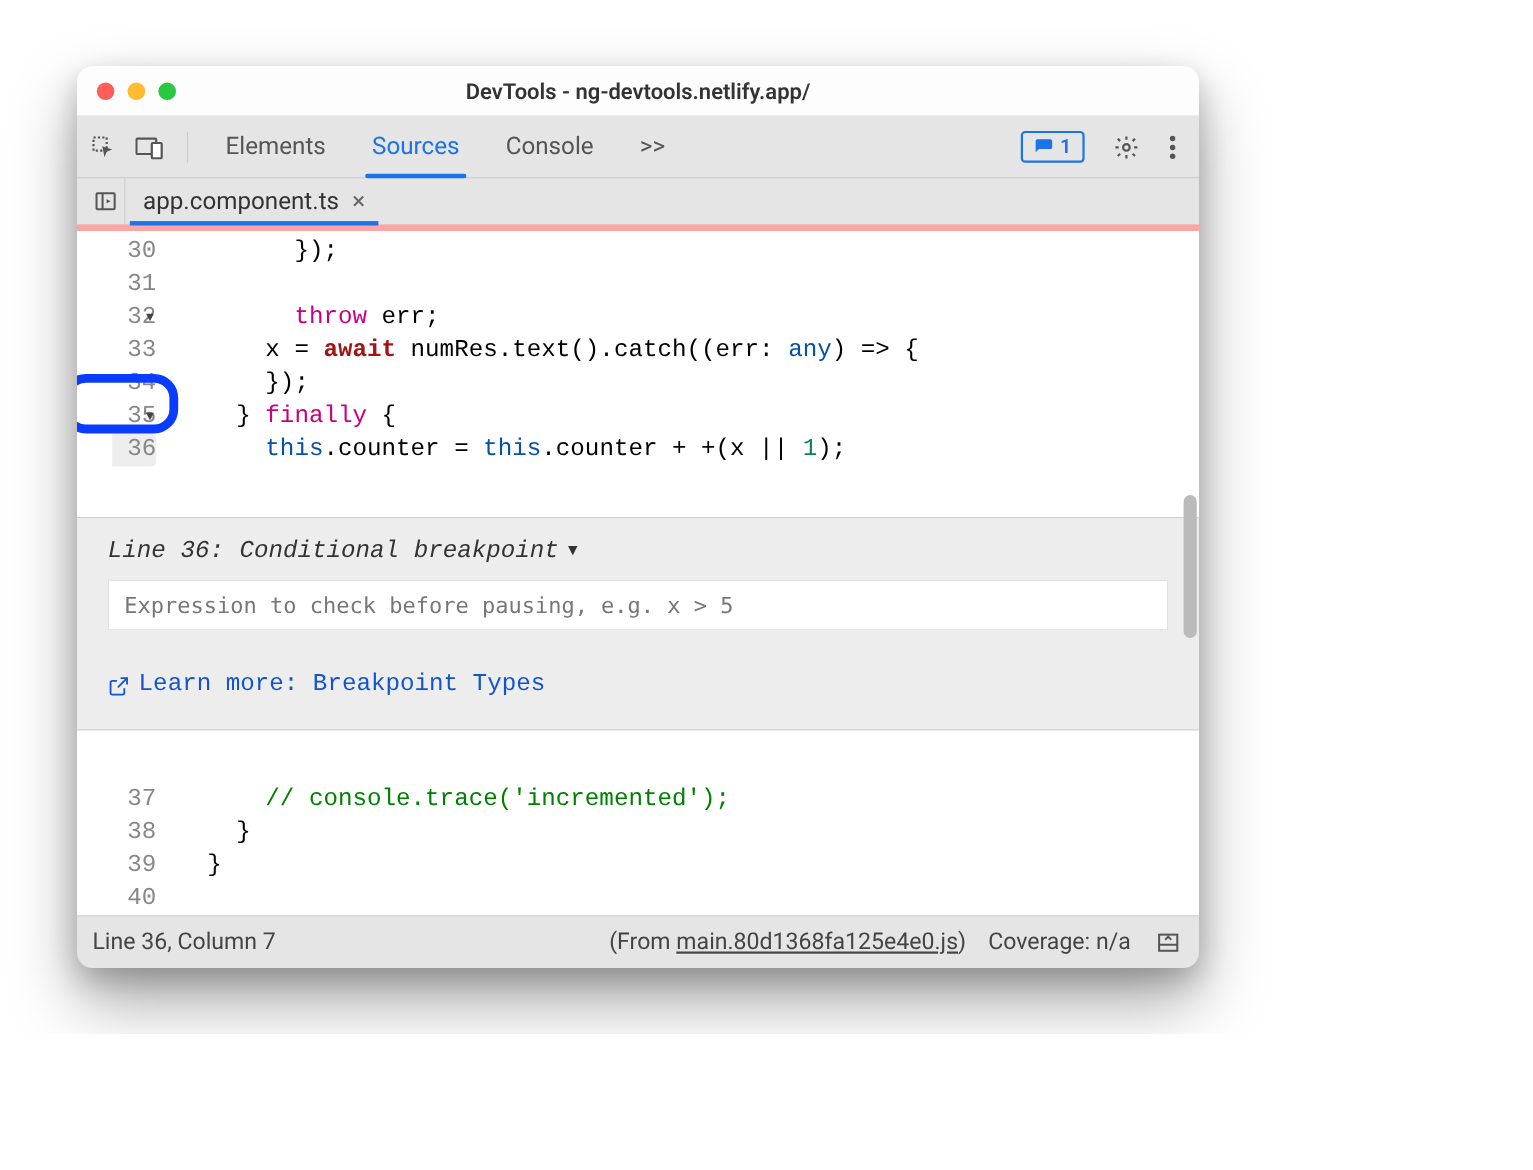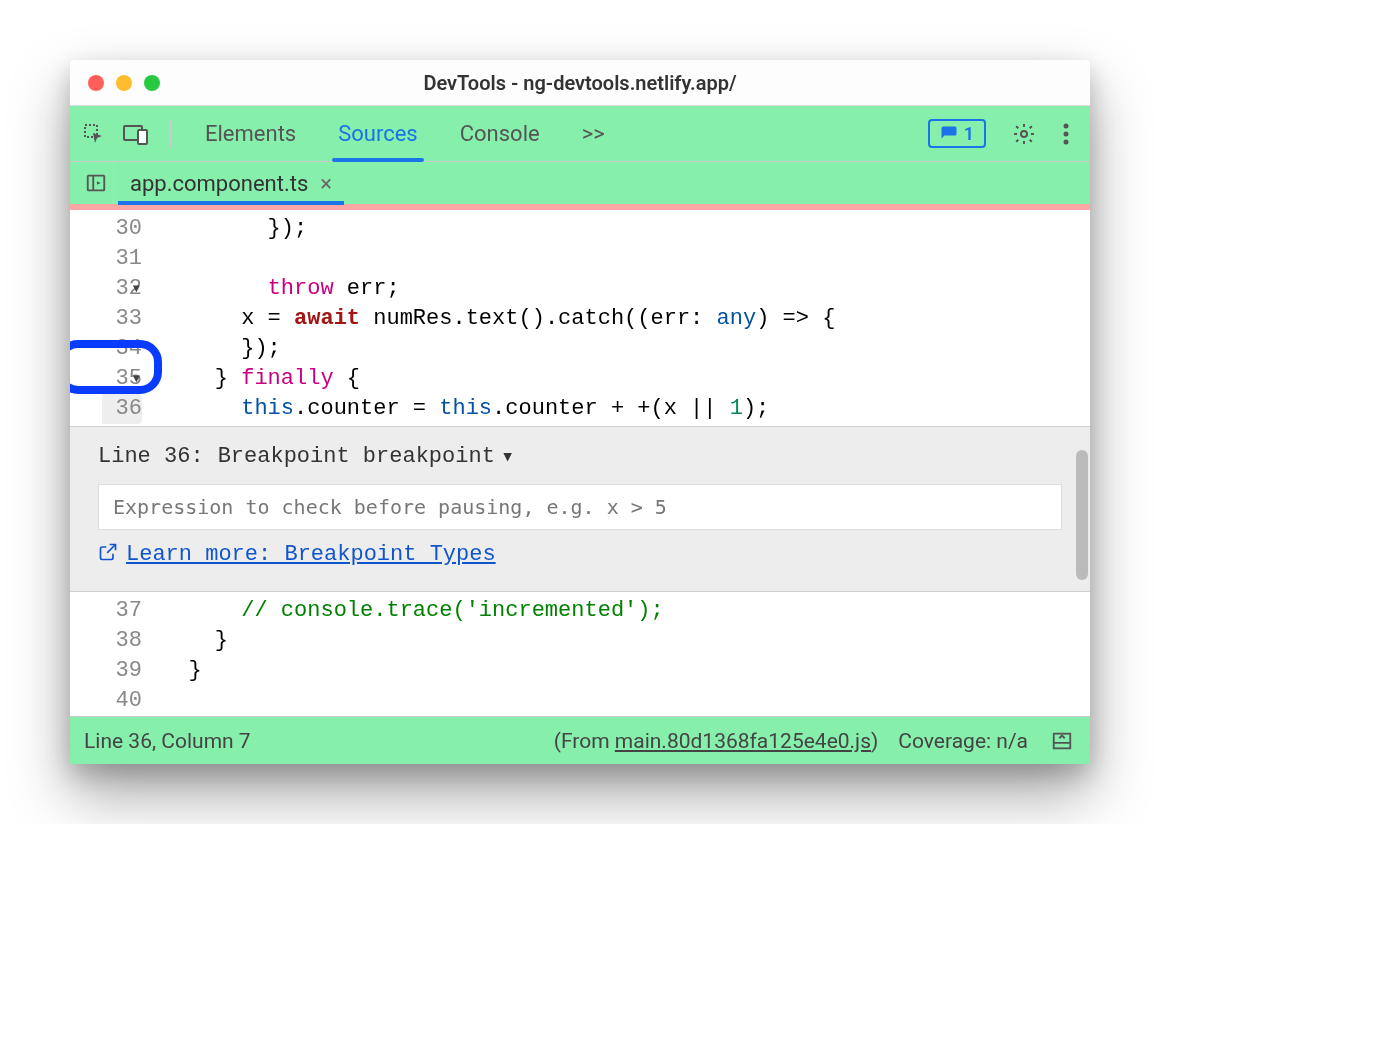--- a/index.html
+++ b/index.html
@@ -6,22 +6,22 @@
 body {
   font-family: -apple-system, BlinkMacSystemFont, "Segoe UI", Roboto, sans-serif;
   background: #fff;
   display: flex;
   align-items: flex-start;
   justify-content: flex-start;
   padding: 60px 70px;
 }
 .window {
   width: 1020px;
-  background: #86efac;
-  border-radius: 2px;
+  background: #e5e5e5;
+  border-radius: 14px;
   box-shadow: 0 30px 60px rgba(0,0,0,0.35), 0 10px 25px rgba(0,0,0,0.2);
   overflow: hidden;
   position: relative;
 }
 .titlebar {
   height: 46px;
   display: flex;
   align-items: center;
   position: relative;
   border-bottom: 1px solid #ddd;
@@ -107,32 +107,33 @@
 .inline-widget {
   background: #eeeded;
   border-top: 1px solid #d0d0d0;
   border-bottom: 1px solid #d0d0d0;
   padding: 16px 28px 22px 28px;
   margin-top: 2px;
 }
 .widget-header {
   font-size: 22px; color: #333; display: flex; align-items: center; gap: 14px;
   margin-bottom: 14px;
+  font-style: italic;
 }
 .widget-select { cursor: pointer; display: flex; align-items: center; gap: 6px; }
 .widget-input {
   width: 100%; background: #fff; border: 1px solid #ddd;
   padding: 10px 14px; font-family: Menlo, Monaco, monospace; font-size: 20px;
   color: #333; outline: none;
 }
 .widget-input::placeholder { color: #777; }
 .learn-link {
-  display: inline-flex; align-items: flex-start; gap: 8px;
-  color: #1155cc; text-decoration: underline; font-size: 22px;
-  margin-top: 12px; cursor: pointer;
+  display: inline-flex; align-items: flex-end; gap: 8px;
+  color: #1155cc; font-size: 22px;
+  margin-top: 36px; cursor: pointer;
 }
 .statusbar {
   height: 48px; border-top: 1px solid #ccc; display: flex;
   align-items: center; padding: 0 14px; font-size: 21px; color: #444;
   gap: 20px;
 }
 .statusbar .spacer { flex: 1; }
 .sourcemap-link { text-decoration: underline; cursor: pointer; }
 .scroll-thumb {
   position: absolute; right: 2px; top: 240px; width: 12px; height: 130px;
@@ -207,21 +208,21 @@
         <path d="M13 10 l4 2 l-4 2 Z" fill="#555" stroke="none"></path>
       </svg>
     </div>
     <div class="file-tab">
       <span>app.component.ts</span>
       <span class="close-x">×</span>
     </div>
   </div>
 
   <div class="editor">
-    <div style="display:flex; flex:1; flex-direction:column;">
+    <div style="display:flex; flex:1; flex-direction:column;gap:44px;">
       <div style="display:flex;">
         <div class="gutter" id="gutter-top">
             <div class="ln">30</div>
             <div class="ln">31</div>
             <div class="ln">32<span class="fold-marker">▼</span></div>
             <div class="ln">33</div>
             <div class="ln">34</div>
             <div class="ln">35<span class="fold-marker">▼</span></div>
             <div class="ln highlighted">36</div>
           </div>
@@ -233,21 +234,21 @@
             <div class="cl">      });</div>
             <div class="cl">    } <span class="kw-finally">finally</span> {</div>
             <div class="cl">      <span class="kw-this">this</span>.counter = <span class="kw-this">this</span>.counter + +(x || <span class="num">1</span>);</div>
           </div>
       </div>
 
       <div class="inline-widget">
         <div class="widget-header">
           <span>Line 36:</span>
           <span class="widget-select">
-            <span>Breakpoint breakpoint</span>
+            <span>Conditional breakpoint</span>
             <span>▾</span>
           </span>
         </div>
         <input class="widget-input" type="text" placeholder="Expression to check before pausing, e.g. x &gt; 5" style="">
         <div class="learn-link">
           <svg width="20" height="20" viewBox="0 0 24 24" fill="none" stroke="#1155cc" stroke-width="2">
             <path d="M14 3h7v7"></path>
               <path d="M21 3L11 13"></path>
               <path d="M18 14v5a2 2 0 0 1-2 2H5a2 2 0 0 1-2-2V8a2 2 0 0 1 2-2h5"></path>
           </svg>

